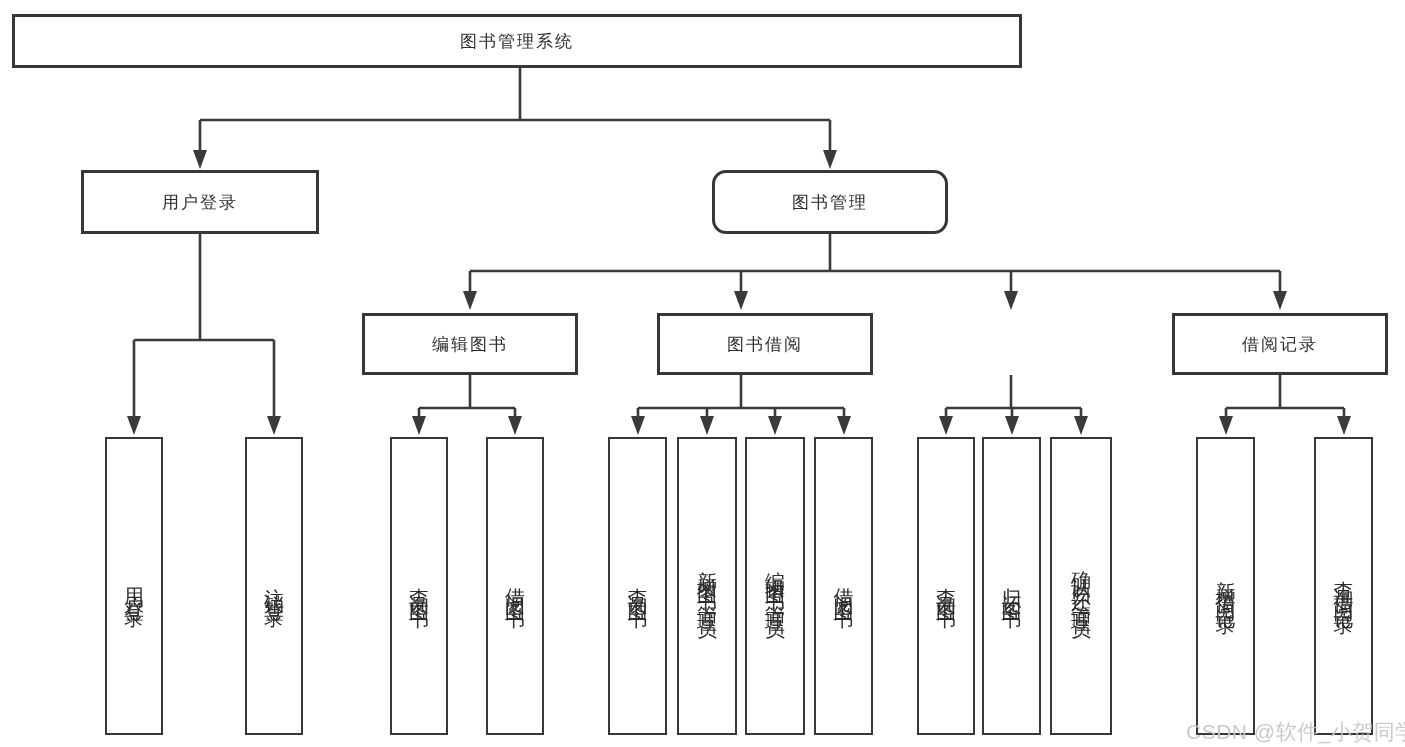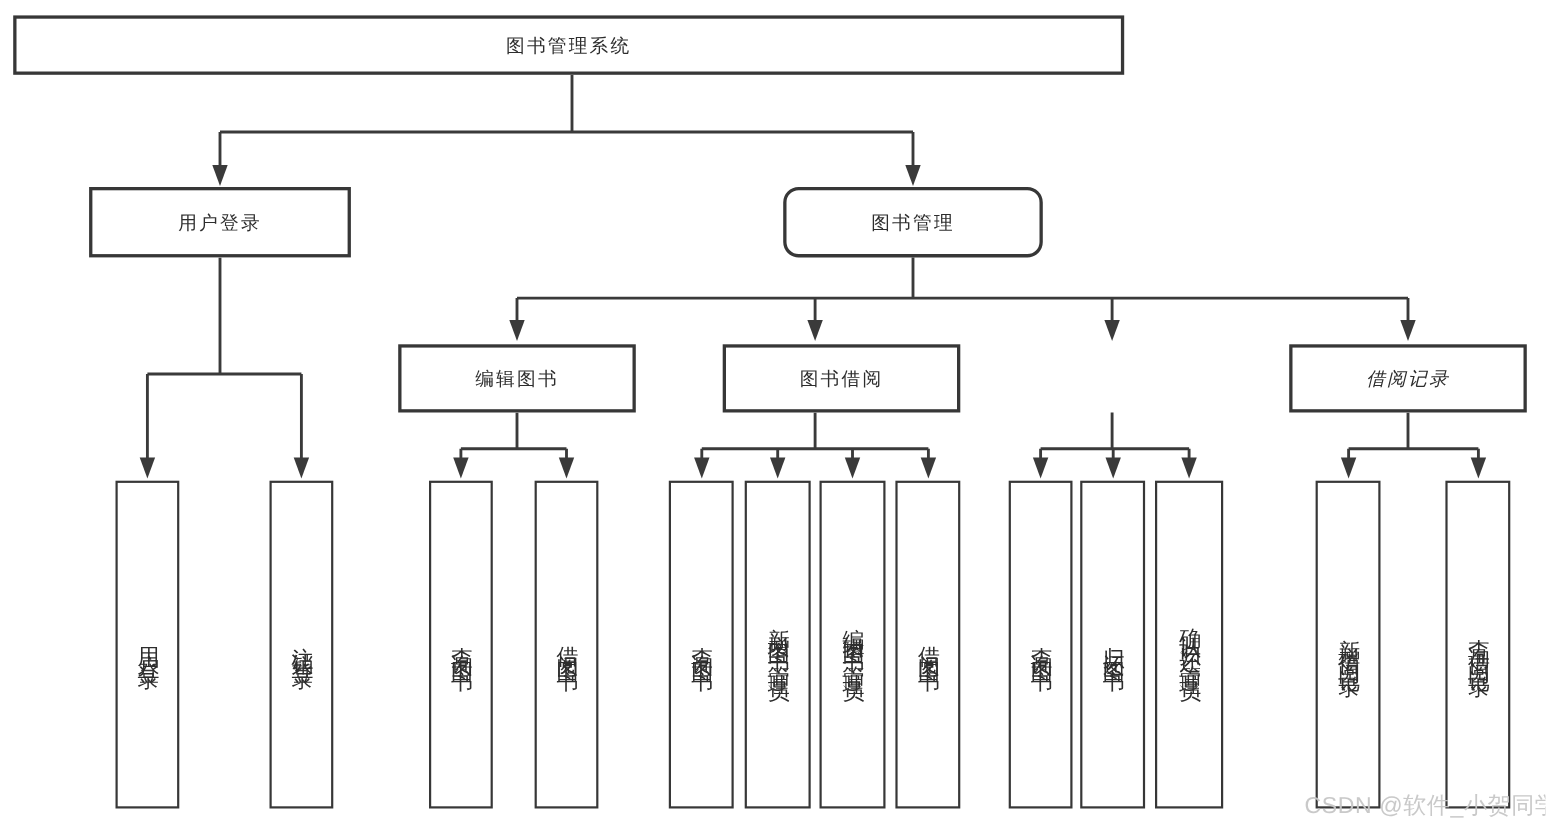--- a/index.html
+++ b/index.html
@@ -117,21 +117,21 @@
   <div class="node hbox" style="left:712px; top:170px; width:236px; height:64px;border-radius:14px;">
     <span>图书管理</span>
   </div>
 
   <div class="node hbox" style="left:362px; top:313px; width:216px; height:62px;">
     <span>编辑图书</span>
   </div>
   <div class="node hbox" style="left:633px; top:313px; width:216px; height:62px;margin-left:24px;">
     <span>图书借阅</span>
   </div>
-  <div class="node hbox" style="left:1172px; top:313px; width:216px; height:62px;font-style:italic;">
+  <div class="node hbox" style="left:1172px; top:313px; width:216px; height:62px;">
     <span>借阅记录</span>
   </div>
 
   <div class="node vbox" style="left:105px; width:58px;">
     <span class="vtext">用户登录</span>
   </div>
   <div class="node vbox" style="left:245px; width:58px;">
     <span class="vtext">注销登录</span>
   </div>
 

